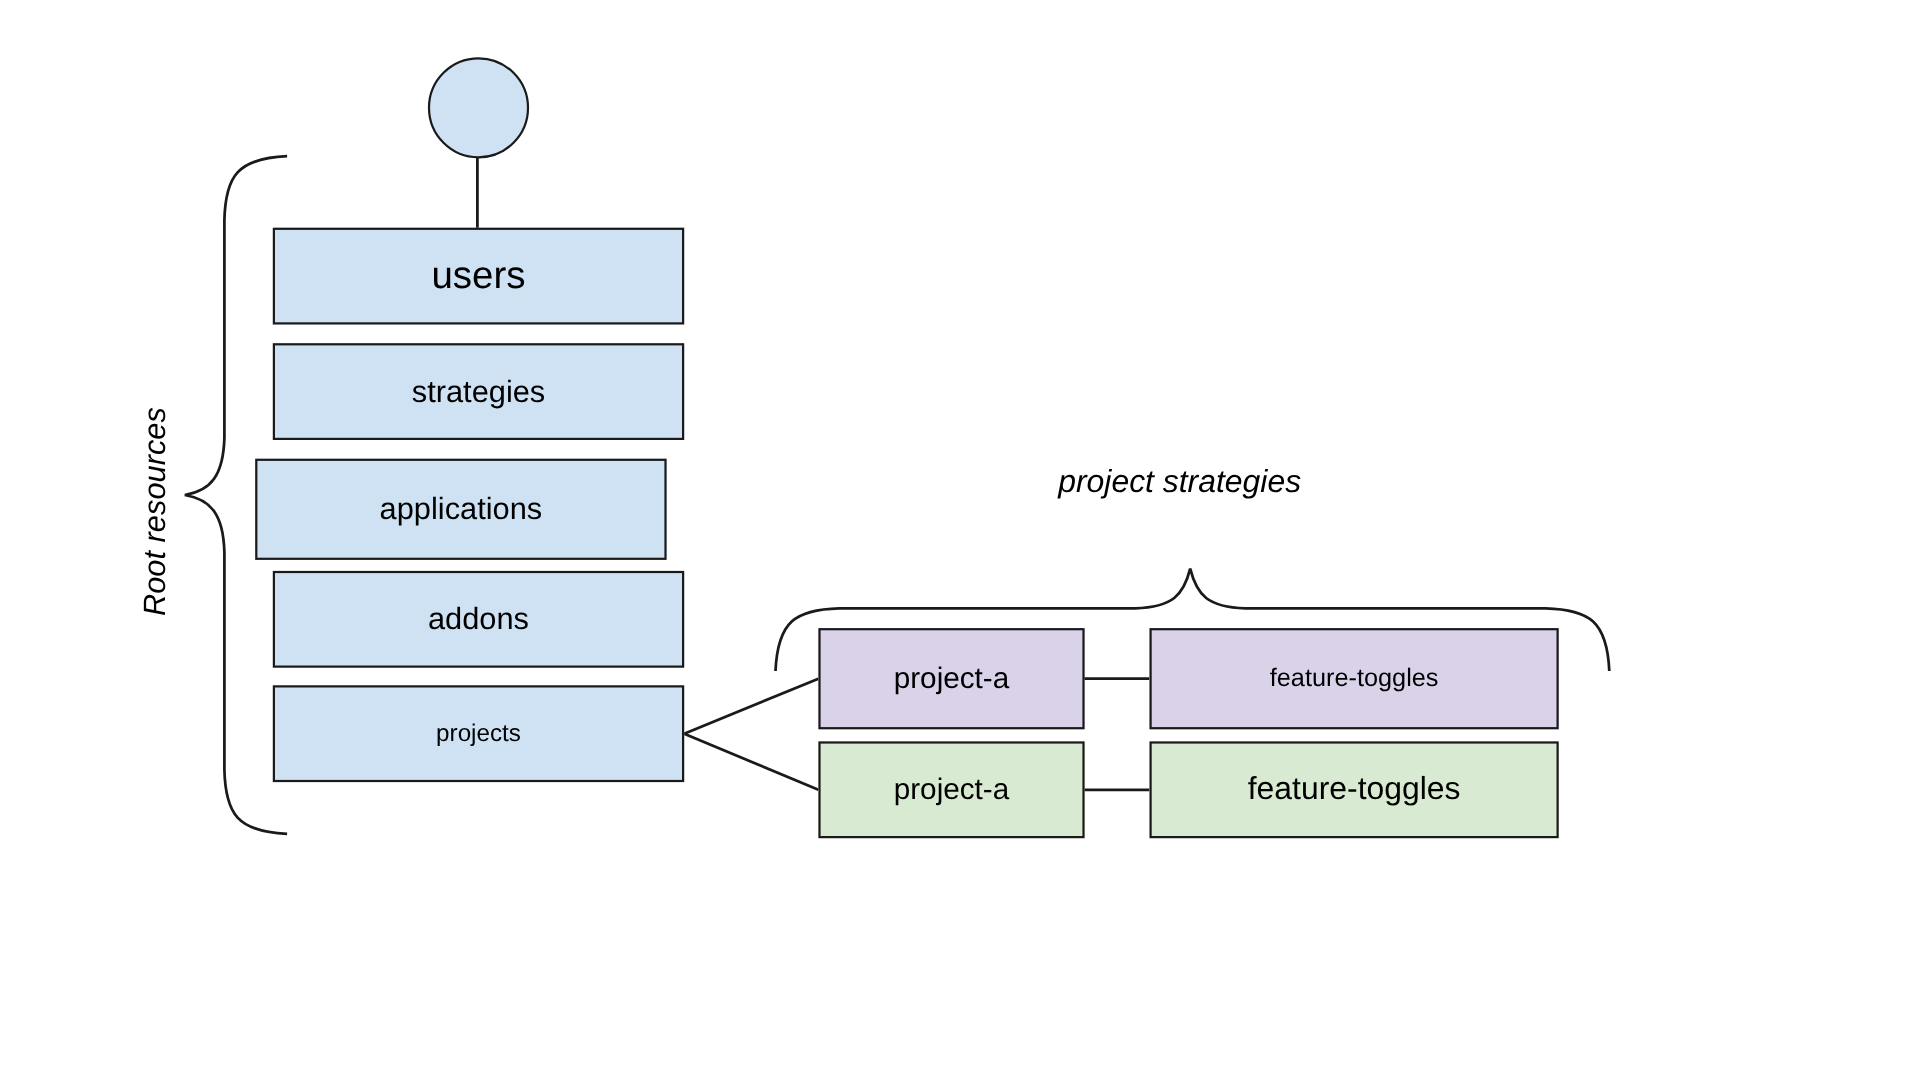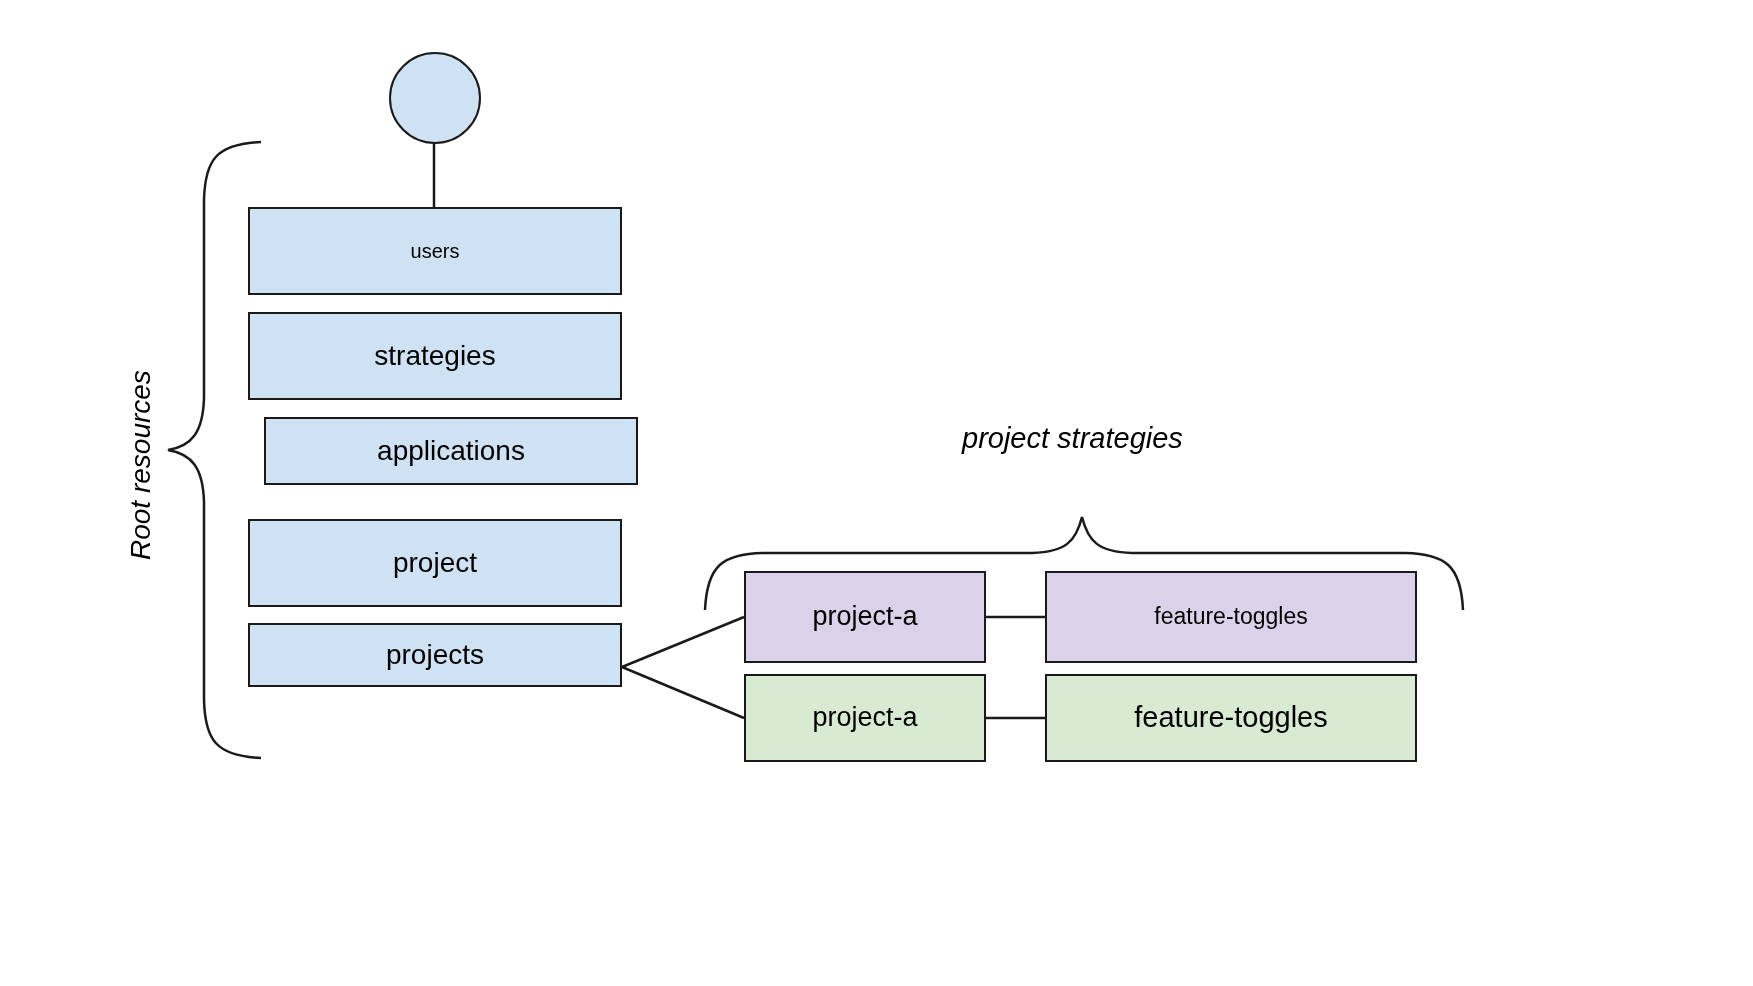--- a/index.html
+++ b/index.html
@@ -92,37 +92,37 @@
              C 707 565, 723 554, 763 553
              L 1032 553
              C 1066 552, 1076 541, 1082 517
              C 1088 541, 1098 552, 1132 553
              L 1405 553
              C 1445 554, 1461 565, 1463 610"></path>
   </svg>
 
   <div class="circle-node" style="left:389px; top:52px; width:92px; height:92px;"></div>
 
-  <div class="node node-blue" style="left:248px; top:207px; width:374px; height:88px; font-size:20px;">
+  <div class="node node-blue" style="left:248px; top:207px; width:374px; height:88px; font-size:35px;">
     <span>users</span>
   </div>
 
   <div class="node node-blue" style="left:248px; top:312px; width:374px; height:88px; font-size:28px;justify-content:center;">
     <span>strategies</span>
   </div>
 
-  <div class="node node-blue" style="left:264px; top:417px; width:374px; height:68px; font-size:28px;">
+  <div class="node node-blue" style="left:232px; top:417px; width:374px; height:92px; font-size:28px;">
     <span>applications</span>
   </div>
 
   <div class="node node-blue" style="left:248px; top:519px; width:374px; height:88px; font-size:28px;">
-    <span>project</span>
+    <span>addons</span>
   </div>
 
-  <div class="node node-blue" style="left:248px; top:623px; width:374px; height:64px; font-size:28px;">
+  <div class="node node-blue" style="left:248px; top:623px; width:374px; height:88px; font-size:22px;">
     <span>projects</span>
   </div>
 
   <div class="node node-purple" style="left:744px; top:571px; width:242px; height:92px; font-size:27px;">
     <span>project-a</span>
   </div>
 
   <div class="node node-purple" style="left:1045px; top:571px; width:372px; height:92px; font-size:23px;">
     <span>feature-toggles</span>
   </div>

